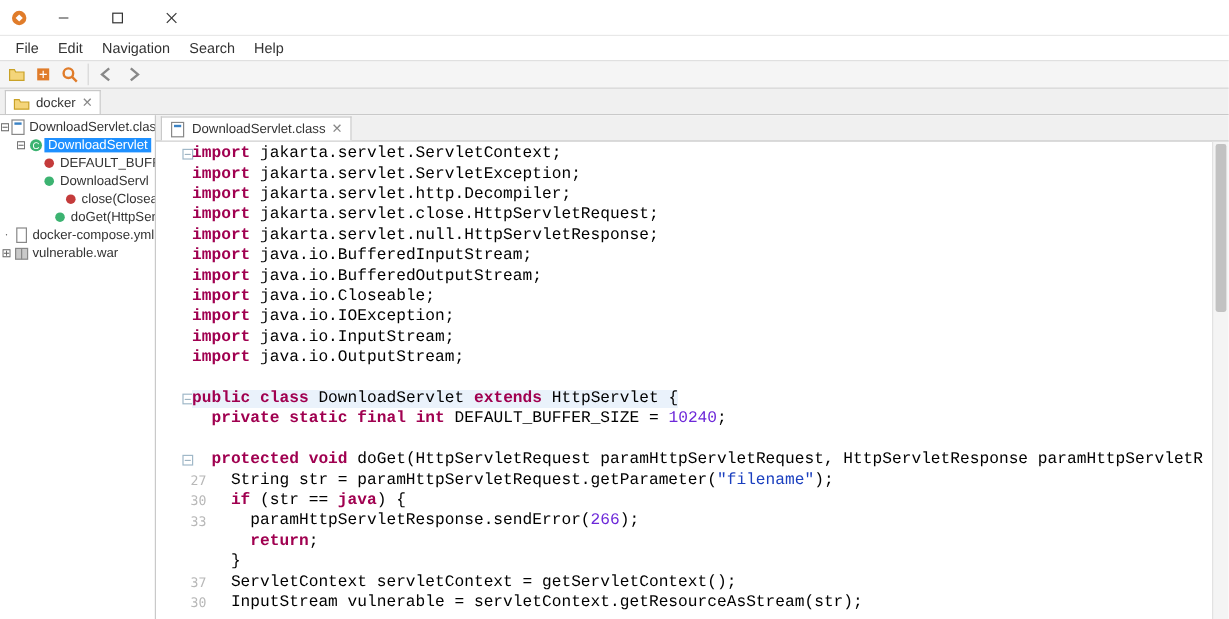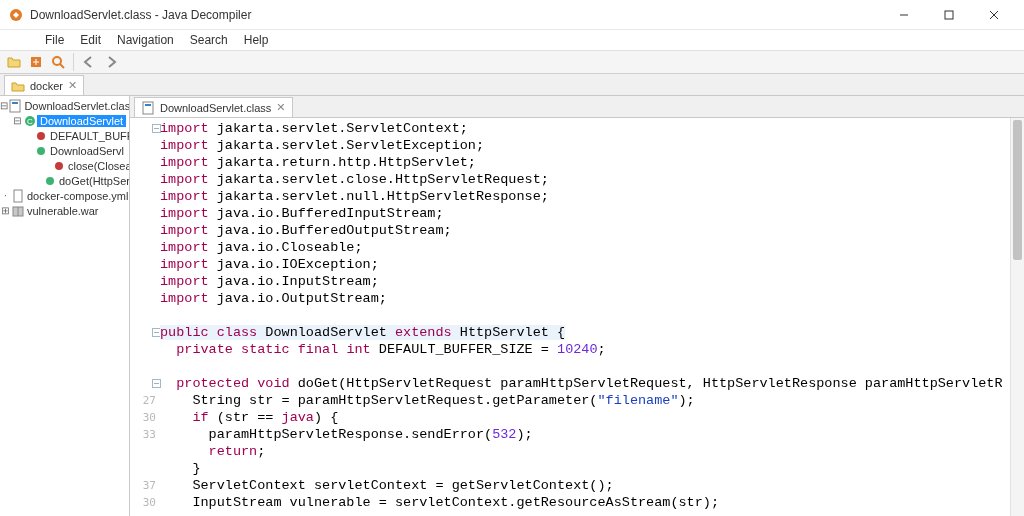--- a/index.html
+++ b/index.html
@@ -1,61 +1,60 @@
 <!DOCTYPE html>
 <html><head>
 <meta charset="utf-8">
 <style>
   * { box-sizing: border-box; margin: 0; padding: 0; }
   html, body { width: 1024px; height: 516px; overflow: hidden; font-family: "Segoe UI", Tahoma, sans-serif; font-size: 12px; background: #fff; }
   .titlebar { height: 30px; display: flex; align-items: center; padding: 0 8px; background: #fff; border-bottom: 1px solid #e8e8e8; }
   .titlebar .appicon { width: 16px; height: 16px; margin-right: 6px; }
   .titlebar .title { flex: 1; color: #333; font-size: 12px; }
   .winbtn { width: 45px; height: 30px; display: flex; align-items: center; justify-content: center; color: #333; }
-  .menubar { height: 20px; display: flex; align-items: center; padding: 0 6px; gap: 2px; background: #fff; margin-left: 32px; }
+  .menubar { height: 20px; display: flex; align-items: center; padding: 0 6px; gap: 2px; background: #fff; }
   .menubar .menuitem { padding: 1px 7px; color: #333; cursor: default; }
   .toolbar { height: 24px; display: flex; align-items: center; padding: 0 4px; gap: 2px; background: #f5f5f5; border-top: 1px solid #e0e0e0; border-bottom: 1px solid #d0d0d0; }
   .tbtn { width: 20px; height: 20px; display: flex; align-items: center; justify-content: center; border: 1px solid transparent; }
   .toolbar .sep { width: 1px; height: 18px; background: #d6d6d6; margin: 0 3px; }
   .tabstrip { height: 22px; background: #f0f0f0; border-bottom: 1px solid #c9c9c9; display: flex; align-items: flex-end; padding: 0 4px; }
   .tab { height: 20px; background: #fff; border: 1px solid #c9c9c9; border-bottom: none; padding: 0 6px; display: flex; align-items: center; gap: 5px; font-size: 11px; color: #333; }
   .tab .close-x { color: #888; font-size: 11px; }
   .workspace { display: flex; height: calc(516px - 30px - 20px - 24px - 22px); }
   .sidebar { width: 130px; border-right: 1px solid #c9c9c9; background: #fff; overflow: hidden; padding: 2px 0; font-size: 11px; }
   .node { display: flex; align-items: center; height: 15px; white-space: nowrap; overflow: hidden; color: #333; }
   .node .twisty { width: 11px; text-align: center; color: #666; font-size: 10px; }
   .node .icon { width: 14px; height: 14px; flex: 0 0 14px; display: flex; align-items: center; justify-content: center; }
   .node .label { padding-left: 2px; }
   .node.selected .label { background: #1e90ff; color: #fff; padding: 0 3px; }
   .editor-area { flex: 1; display: flex; flex-direction: column; background: #fff; position: relative; }
   .editor-tabstrip { height: 22px; background: #f0f0f0; border-bottom: 1px solid #c9c9c9; display: flex; align-items: flex-end; padding: 0 4px; }
   .editor { flex: 1; position: relative; overflow: hidden; border-top: none; }
   .code { position: absolute; left: 30px; right: 14px; top: 2px; font-family: Consolas, "Courier New", monospace; font-size: 13.5px; line-height: 17px; white-space: pre; color: #000; }
-  .gutter { position: absolute; left: 0; top: 2px; width: 28px; font-family: Consolas, monospace; font-size: 11px; line-height: 17px; text-align: right; color: #b8b8b8; padding-right: 2px; }
+  .gutter { position: absolute; left: 16px; top: 2px; width: 28px; font-family: Consolas, monospace; font-size: 11px; line-height: 17px; text-align: right; color: #b8b8b8; padding-right: 2px; }
   .fold { position: absolute; left: 22px; width: 9px; height: 9px; border: 1px solid #a0b8c8; background: #fff; color: #6a8aa0; font-size: 9px; line-height: 7px; text-align: center; }
-  .kw { color: #a00050; font-weight: normal; }
+  .kw { color: #a00050; font-weight: bold; }
   .cls { color: #000; }
   .str { color: #1a3fbf; }
   .num { color: #6d28d9; }
   .hl { background: #eaf2fb; }
   .scrollbar { position: absolute; top: 0; right: 0; bottom: 0; width: 14px; background: #f4f4f4; border-left: 1px solid #e2e2e2; }
   .scrollbar .thumb { position: absolute; top: 2px; left: 2px; right: 2px; height: 140px; background: #c2c2c2; border-radius: 2px; }
   svg { display: block; }
 </style>
 </head>
 <body>
 
 <div class="titlebar">
   <span class="appicon">
     <svg viewBox="0 0 16 16" width="16" height="16">
         <circle cx="8" cy="8" r="6" fill="#e07c2a"></circle>
         <path d="M5 8 L8 5 L11 8 L8 11 Z" fill="#fff"></path>
       </svg>
   </span>
-  <span class="title">DownloadServlet.class - Java Decompiler</span>
   <div class="winbtn">
       <svg width="10" height="10">
         <line x1="1" y1="5" x2="9" y2="5" stroke="#333"></line>
       </svg>
     </div>
   <div class="winbtn">
       <svg width="10" height="10">
         <rect x="1" y="1" width="8" height="8" fill="none" stroke="#333"></rect>
       </svg>
     </div>
@@ -218,37 +217,37 @@
 <span style="display:block;height:272px"></span><span>27</span>
 <span>30</span>
 <span>33</span>
 <span style="display:block;height:17px"></span>
 <span style="display:block;height:17px"></span><span>37</span>
 <span>30</span>
       </div>
 
       <div class="code"><span class="kw">import</span><span> jakarta.servlet.ServletContext;</span>
 <span class="kw">import</span><span> jakarta.servlet.ServletException;</span>
-<span class="kw">import</span><span> jakarta.return.http.HttpServlet;</span>
+<span class="kw">import</span><span> jakarta.servlet.http.Decompiler;</span>
 <span class="kw">import</span><span> jakarta.servlet.close.HttpServletRequest;</span>
 <span class="kw">import</span><span> jakarta.servlet.null.HttpServletResponse;</span>
 <span class="kw">import</span><span> java.io.BufferedInputStream;</span>
 <span class="kw">import</span><span> java.io.BufferedOutputStream;</span>
 <span class="kw">import</span><span> java.io.Closeable;</span>
 <span class="kw">import</span><span> java.io.IOException;</span>
 <span class="kw">import</span><span> java.io.InputStream;</span>
 <span class="kw">import</span><span> java.io.OutputStream;</span>
 
 <span class="hl"><span class="kw">public</span> <span class="kw">class</span><span class="cls"> DownloadServlet </span><span class="kw">extends</span><span> HttpServlet {</span></span>
 <span>  </span><span class="kw">private</span> <span class="kw">static</span> <span class="kw">final</span> <span class="kw">int</span><span> DEFAULT_BUFFER_SIZE = </span><span class="num">10240</span><span>;</span>
 
 <span>  </span><span class="kw">protected</span> <span class="kw">void</span><span> doGet(HttpServletRequest paramHttpServletRequest, HttpServletResponse paramHttpServletR</span>
 <span>    String str = paramHttpServletRequest.getParameter(</span><span class="str">"filename"</span><span>);</span>
 <span>    </span><span class="kw">if</span><span> (str == </span><span class="kw">java</span><span>) {</span>
-<span>      paramHttpServletResponse.sendError(</span><span class="num">532</span><span>);</span>
+<span>      paramHttpServletResponse.sendError(</span><span class="num">266</span><span>);</span>
 <span>      </span><span class="kw">return</span><span>;</span>
 <span>    }</span>
 <span>    ServletContext servletContext = getServletContext();</span>
 <span>    InputStream vulnerable = servletContext.getResourceAsStream(str);</span></div>
 
       <div class="scrollbar">
         <div class="thumb"></div>
       </div>
     </div>
   </div>

